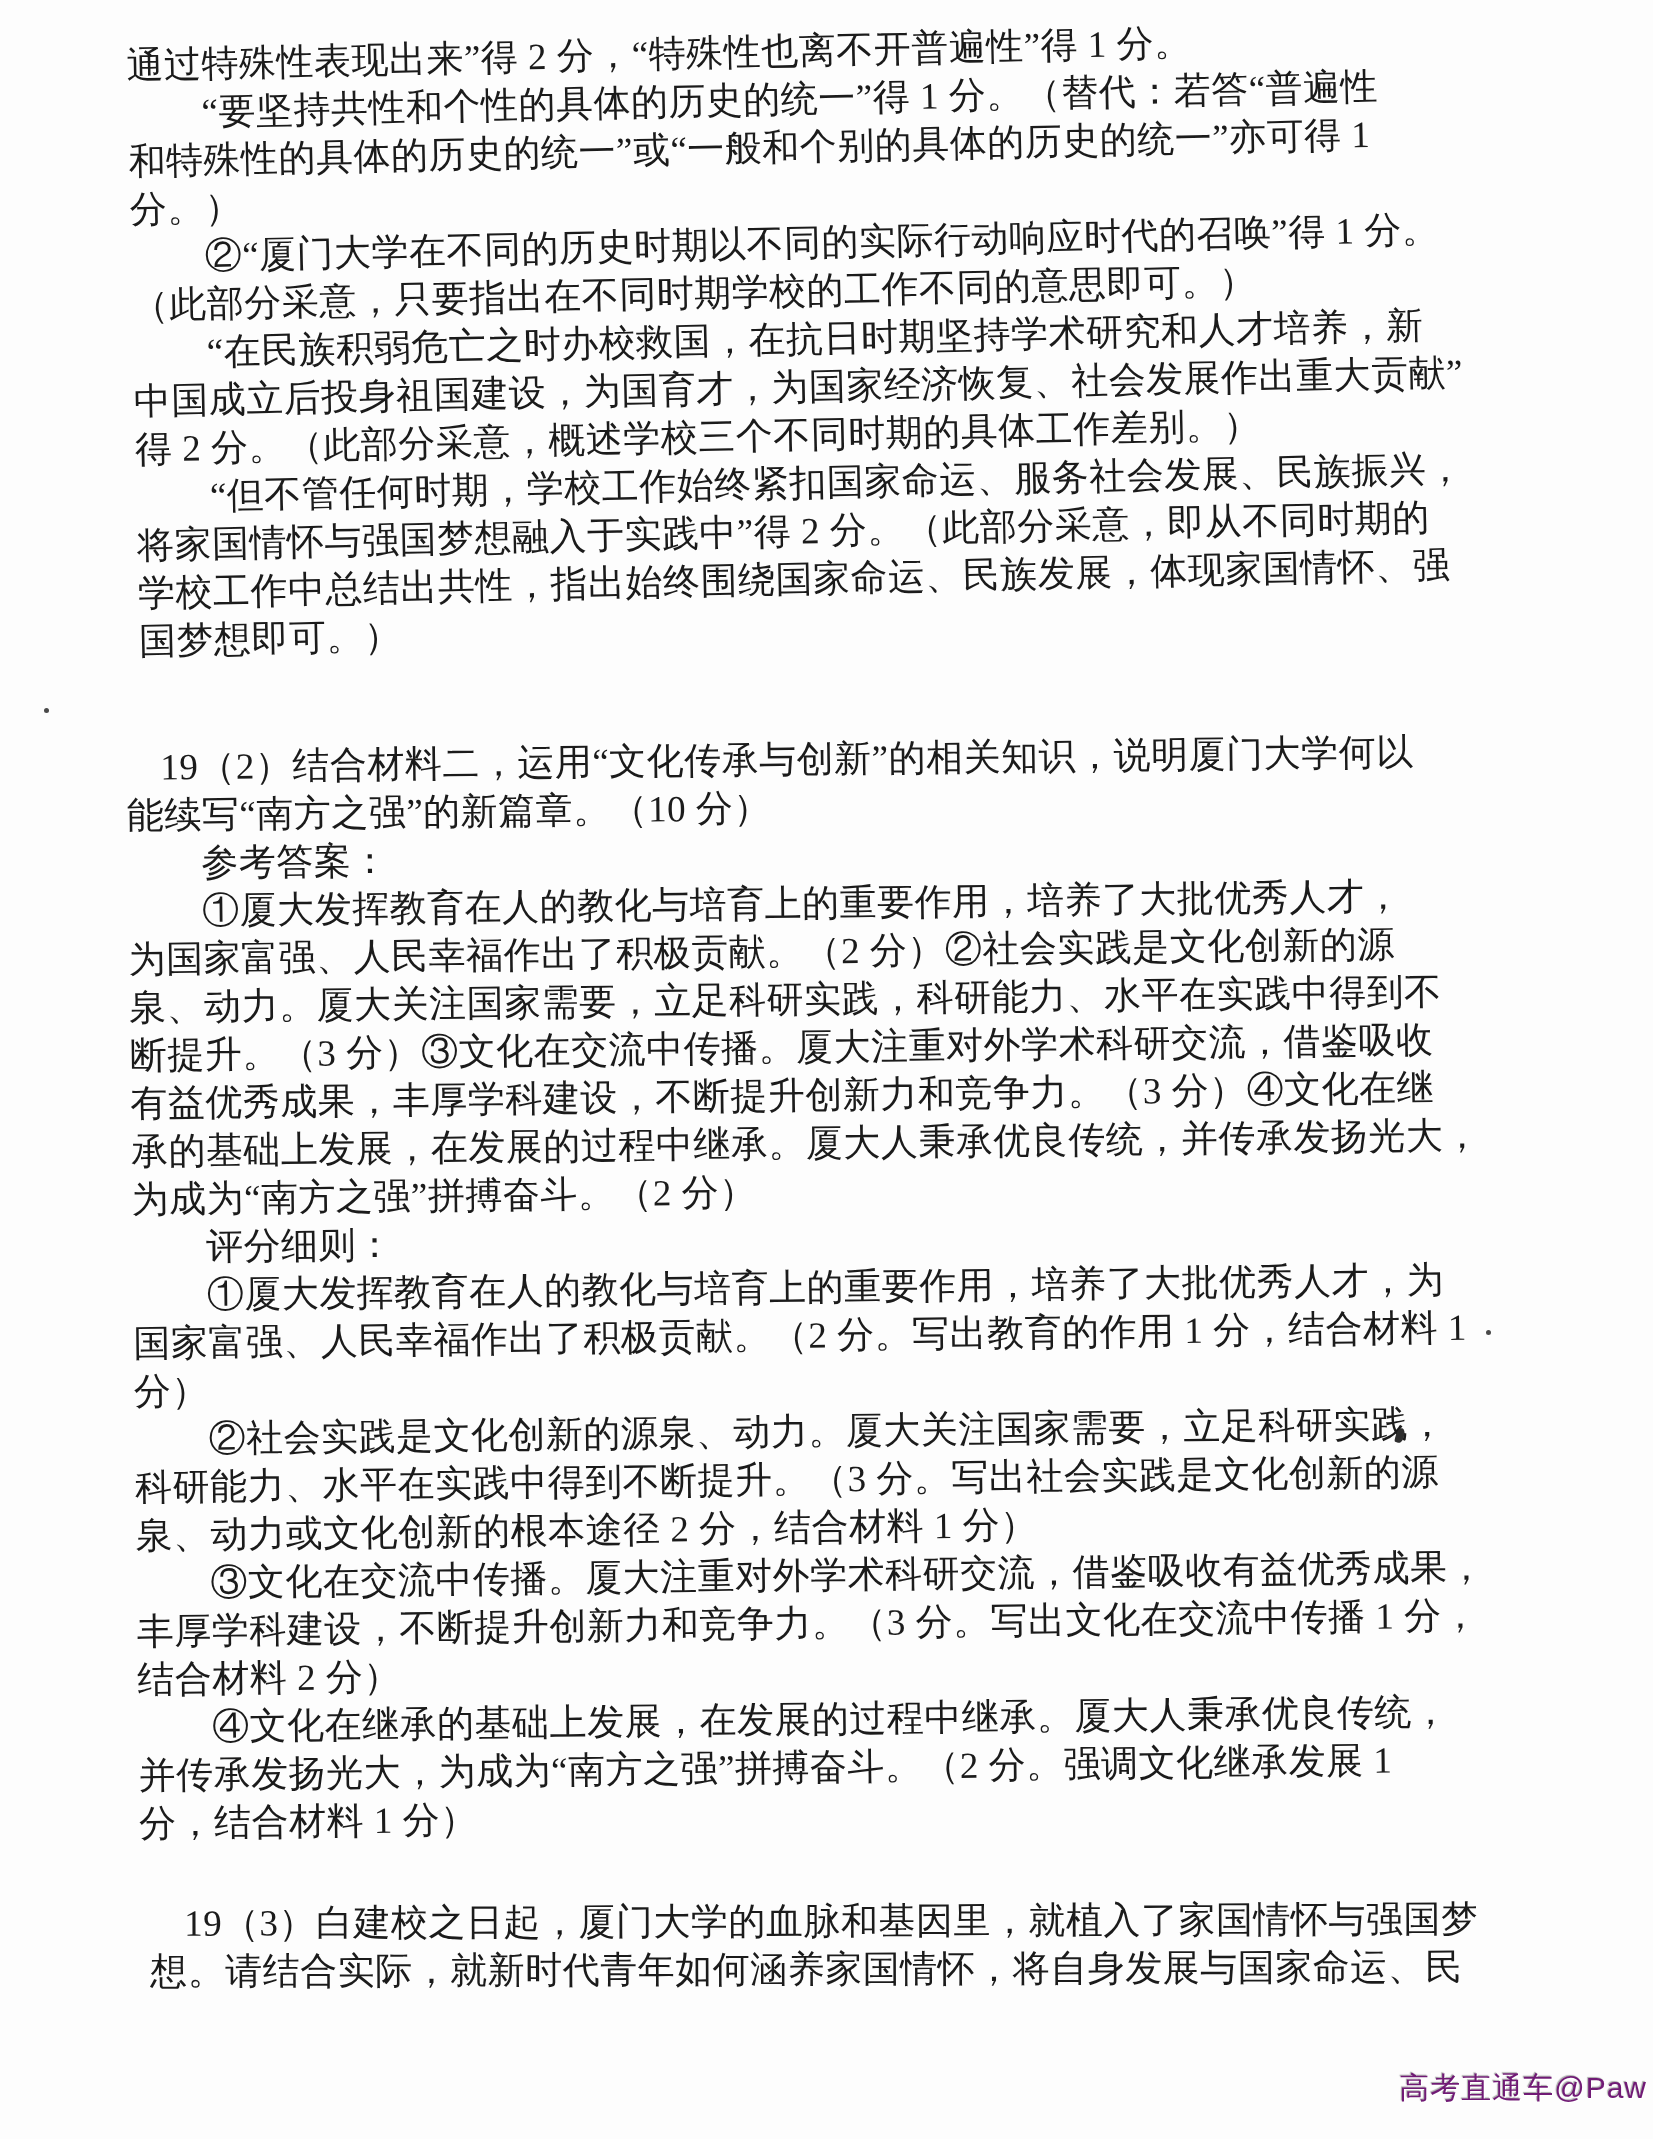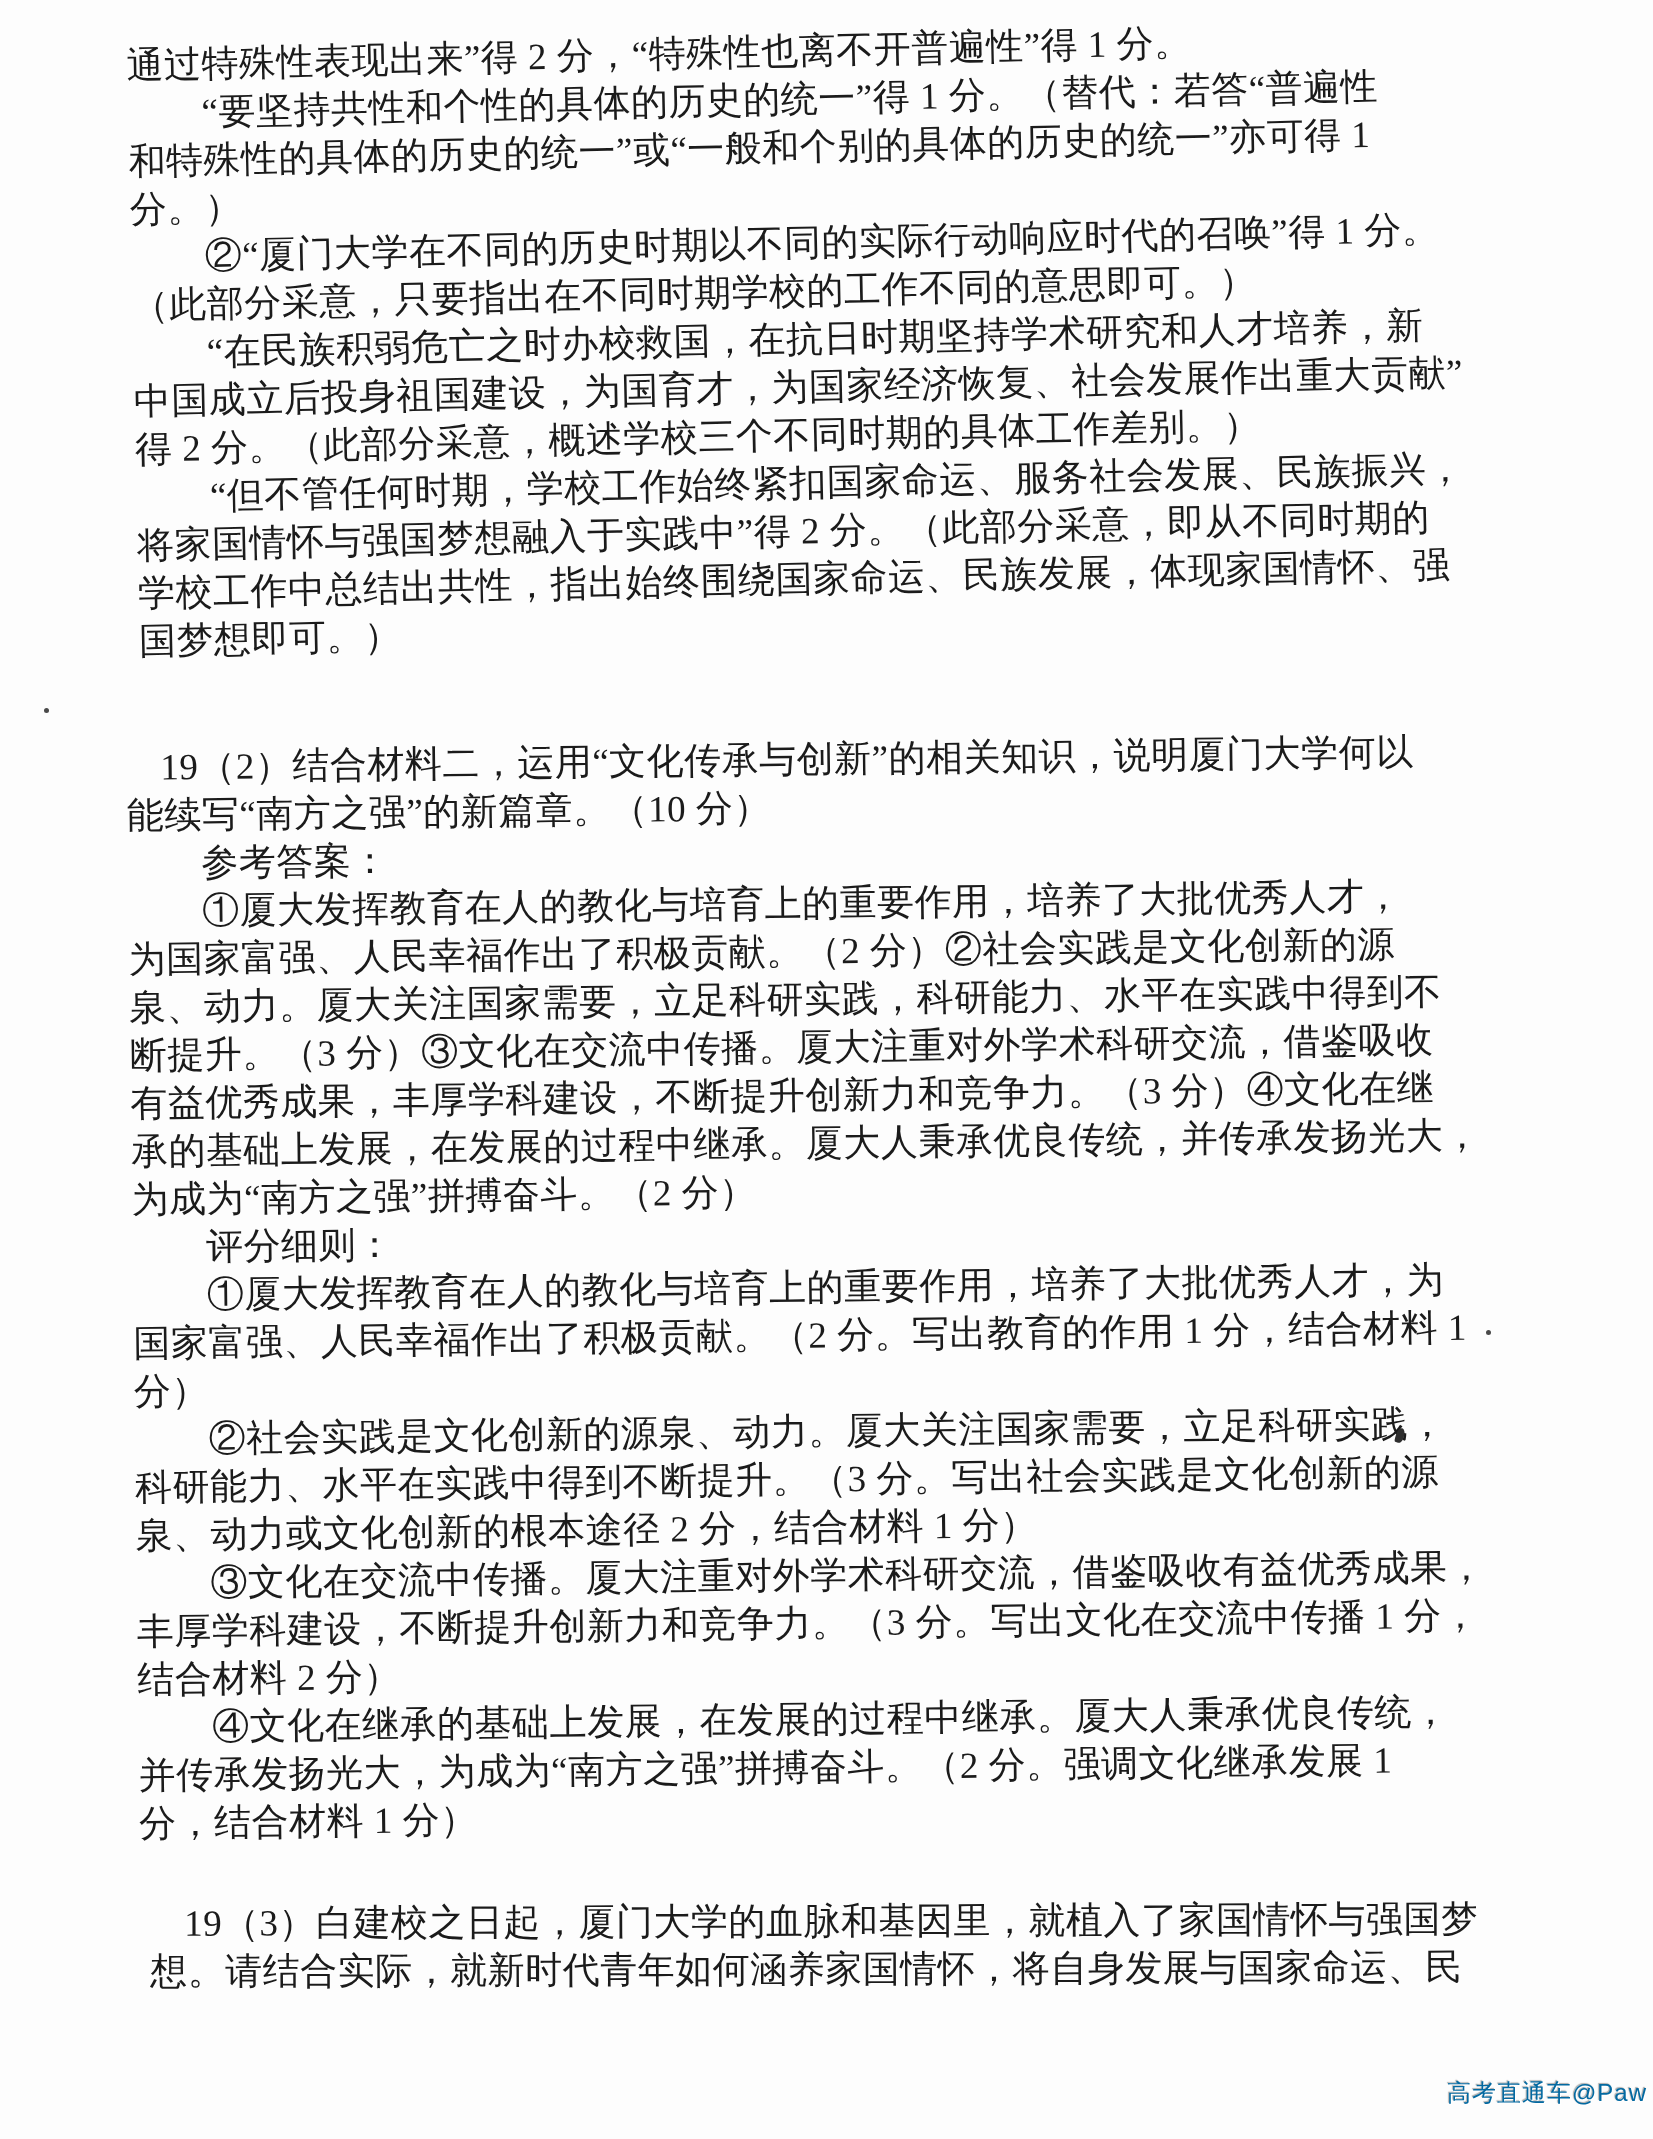--- a/index.html
+++ b/index.html
@@ -35,23 +35,23 @@
   .speck.s3{
     left:1396px;top:1428px;width:8px;height:15px;
     background:#2e2e2e;
     border-radius:60% 60% 55% 20% / 55% 55% 45% 45%;
     transform:rotate(18deg);
   }
   .watermark{
     position:absolute;
     right:6px;bottom:30px;
     font-family:"Liberation Sans","DejaVu Sans",sans-serif;
-    font-size:24px;
+    font-size:30px;
     letter-spacing:1px;
-    color:#0369a1;
+    color:#701a75;
     text-shadow:1px 1px 0 #ffffff,-1px -1px 1px #a9a9a9;
   }
 </style>
 </head>
 <body>
 
 <div class="page">
   <div id="doc" class="doc">
       <div class="block block-0">
         <div class="line">通过特殊性表现出来”得 2 分，“特殊性也离不开普遍性”得 1 分。</div>

